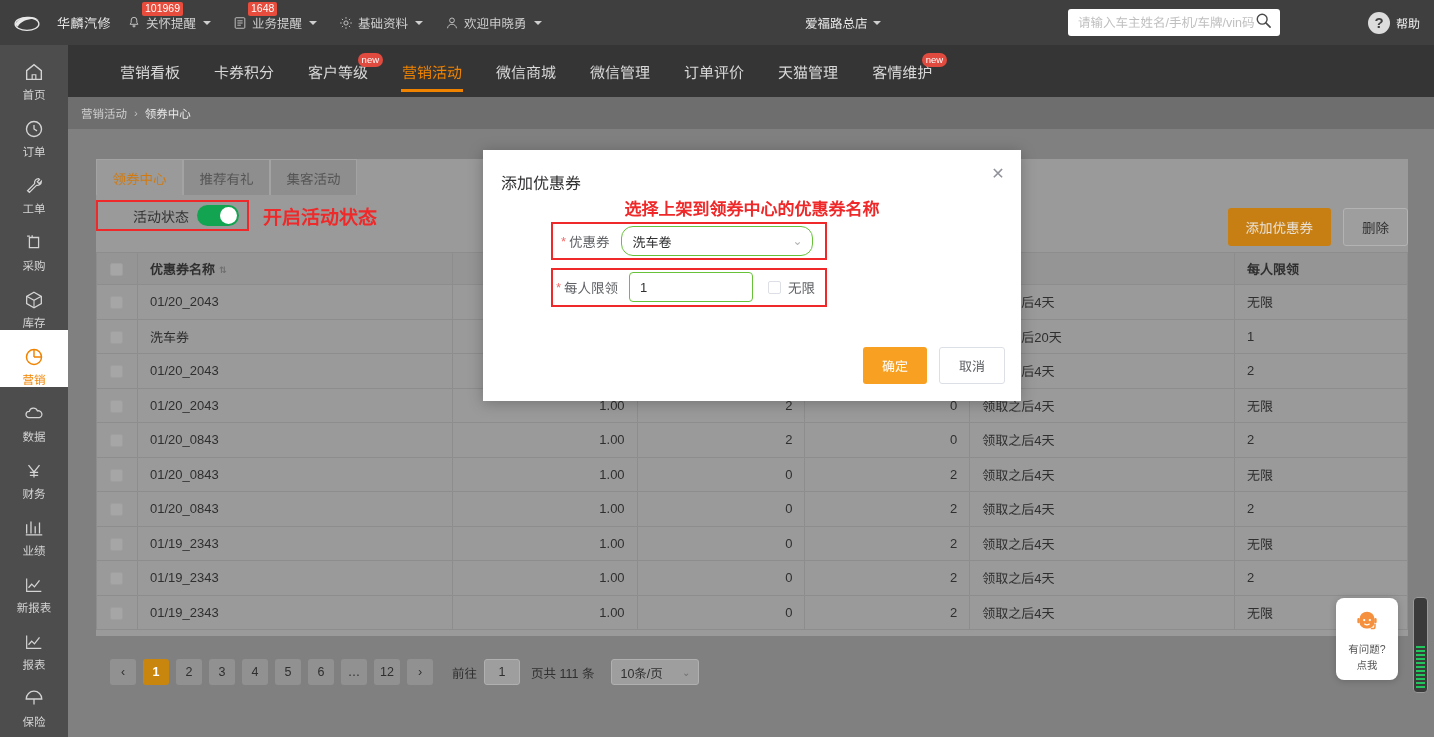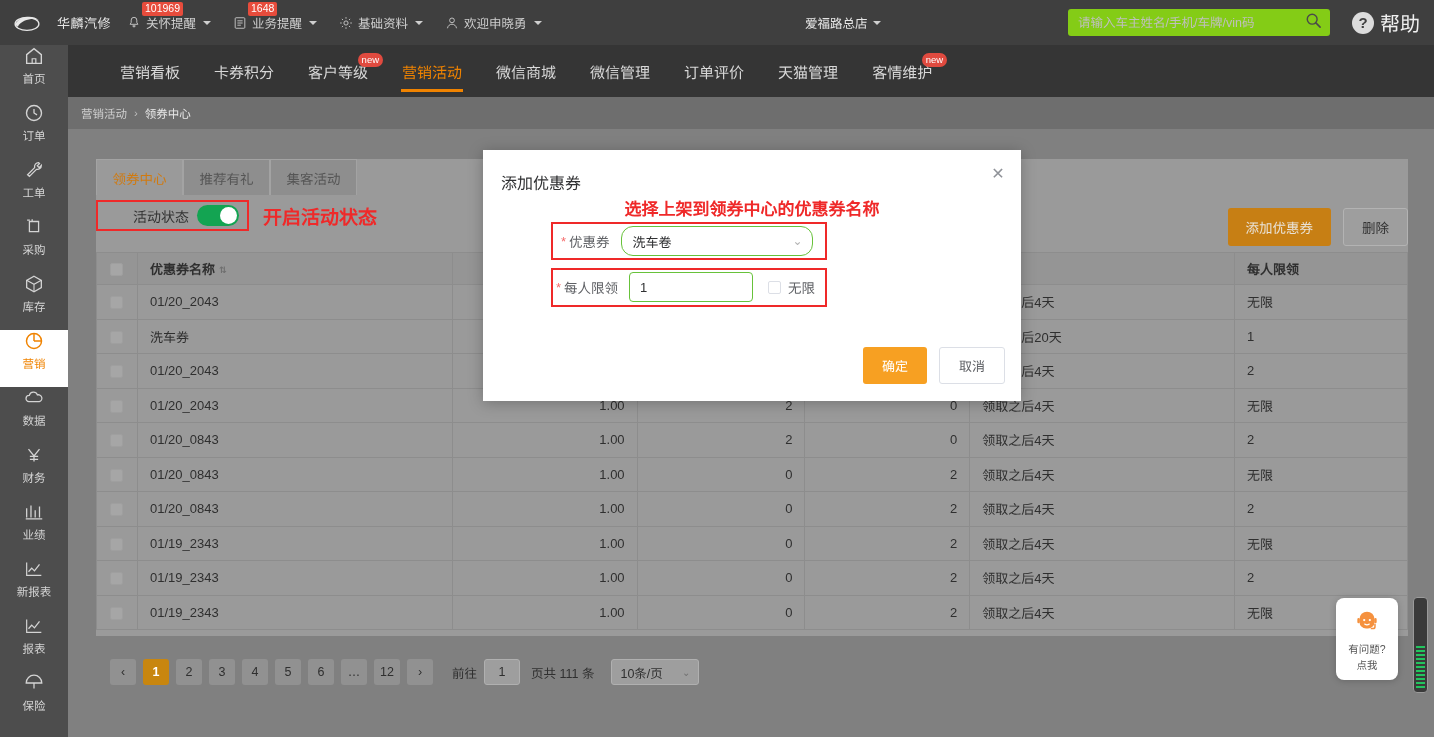--- a/index.html
+++ b/index.html
@@ -35,47 +35,47 @@
     background: #e74c3c; color: #fff; font-size: 10.5px; line-height: 13px;
     border-radius: 2px; padding: 0 3px; height: 14px; white-space: nowrap;
   }
 
   .store-sel {
     position: absolute; left: 805px; top: 0; height: 45px; display: flex; align-items: center;
     color: #e6e6e6; font-size: 12.5px; gap: 3px; cursor: pointer;
   }
 
   .search-box {
-    position: absolute; left: 1068px; top: 9px; width: 262px; height: 27px;
-    background: #84cc16; border-radius: 3px; display: flex; align-items: center;
+    position: absolute; left: 1068px; top: 9px; width: 212px; height: 27px;
+    background: #ffffff; border-radius: 3px; display: flex; align-items: center;
     padding: 0 8px 0 10px;
   }
   .search-box input {
     border: 0; outline: 0; flex: 1; font-size: 12.5px; color: #333;
     font-family: "Liberation Sans", sans-serif; background: transparent;
   }
   .search-box input::placeholder { color: #bfbfbf; }
   .help-wrap {
     position: absolute; right: 14px; top: 0; height: 45px; display: flex;
     align-items: center; gap: 6px; cursor: pointer;
   }
   .help-circle {
     width: 22px; height: 22px; border-radius: 50%; background: #dcdcdc; color: #3f3f3f;
     font-size: 15px; font-weight: bold; display: flex; align-items: center; justify-content: center;
   }
-  .help-label { color: #f0f0f0; font-size: 20px; }
+  .help-label { color: #f0f0f0; font-size: 12px; }
 
   
   .sidebar {
     position: absolute; left: 0; top: 45px; width: 68px; height: 692px;
     background: #4d4d4d;
   }
   .side-item {
     height: 57px; display: flex; flex-direction: column; align-items: center;
-    justify-content: flex-start; gap: 3px; color: #d4d4d4; font-size: 11.5px; cursor: pointer;
+    justify-content: flex-end; gap: 3px; color: #d4d4d4; font-size: 11.5px; cursor: pointer;
   }
   .side-item .sico { width: 22px; height: 22px; display: block; }
   .side-item.active { background: #fff; color: #f08300; }
 
   
   .tabsbar {
     position: absolute; left: 68px; top: 45px; width: 1366px; height: 52px;
     background: #353535; display: flex; align-items: center; padding-left: 35px;
   }
   .tab-item {

